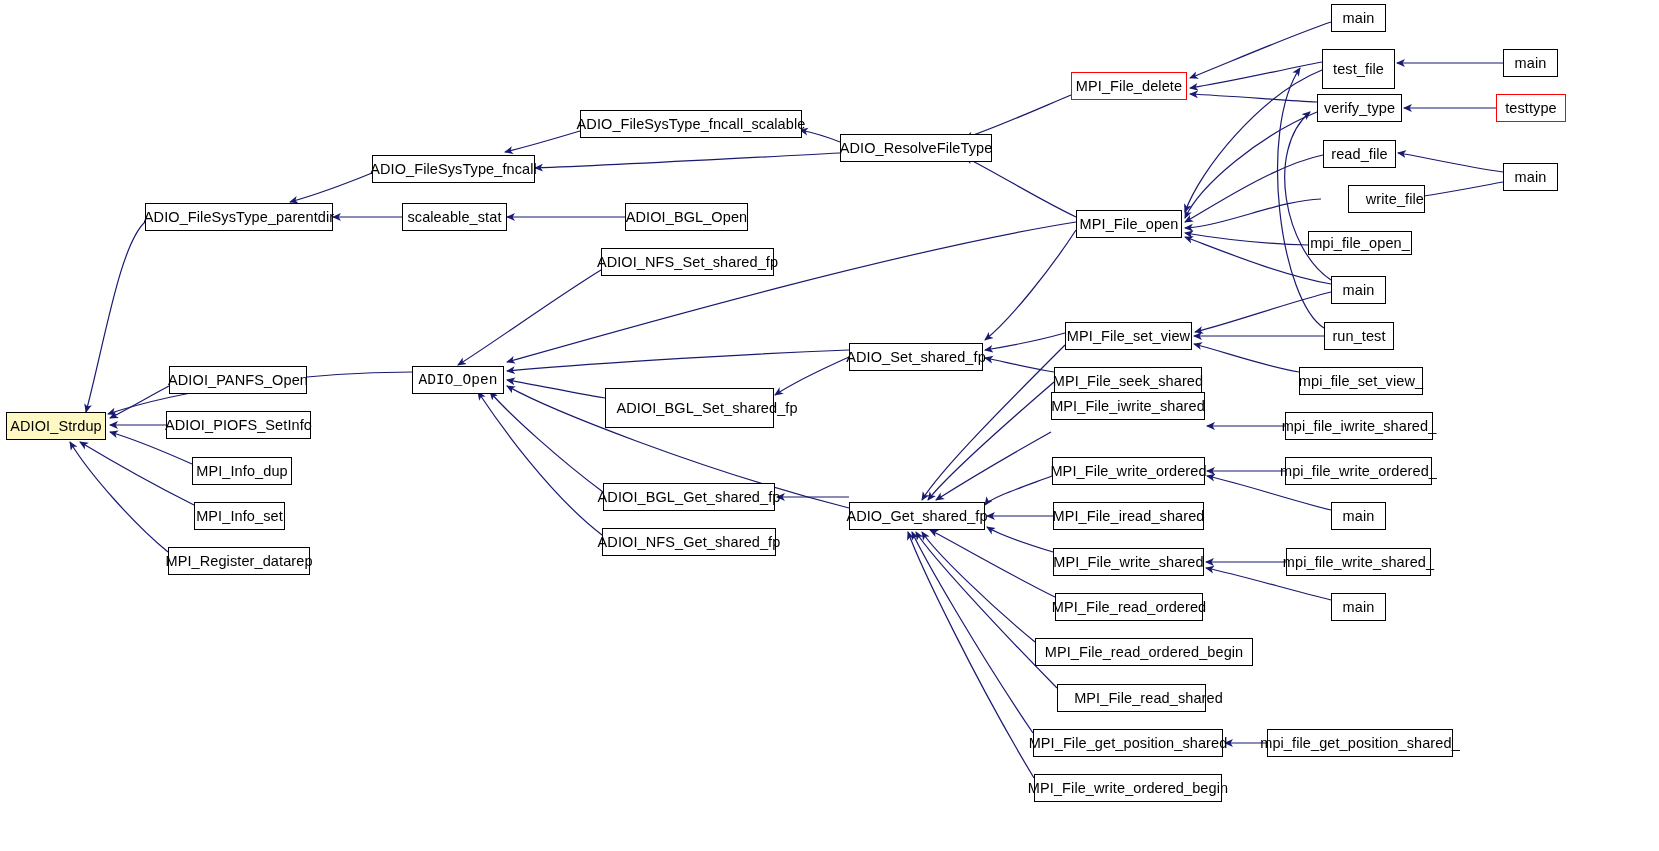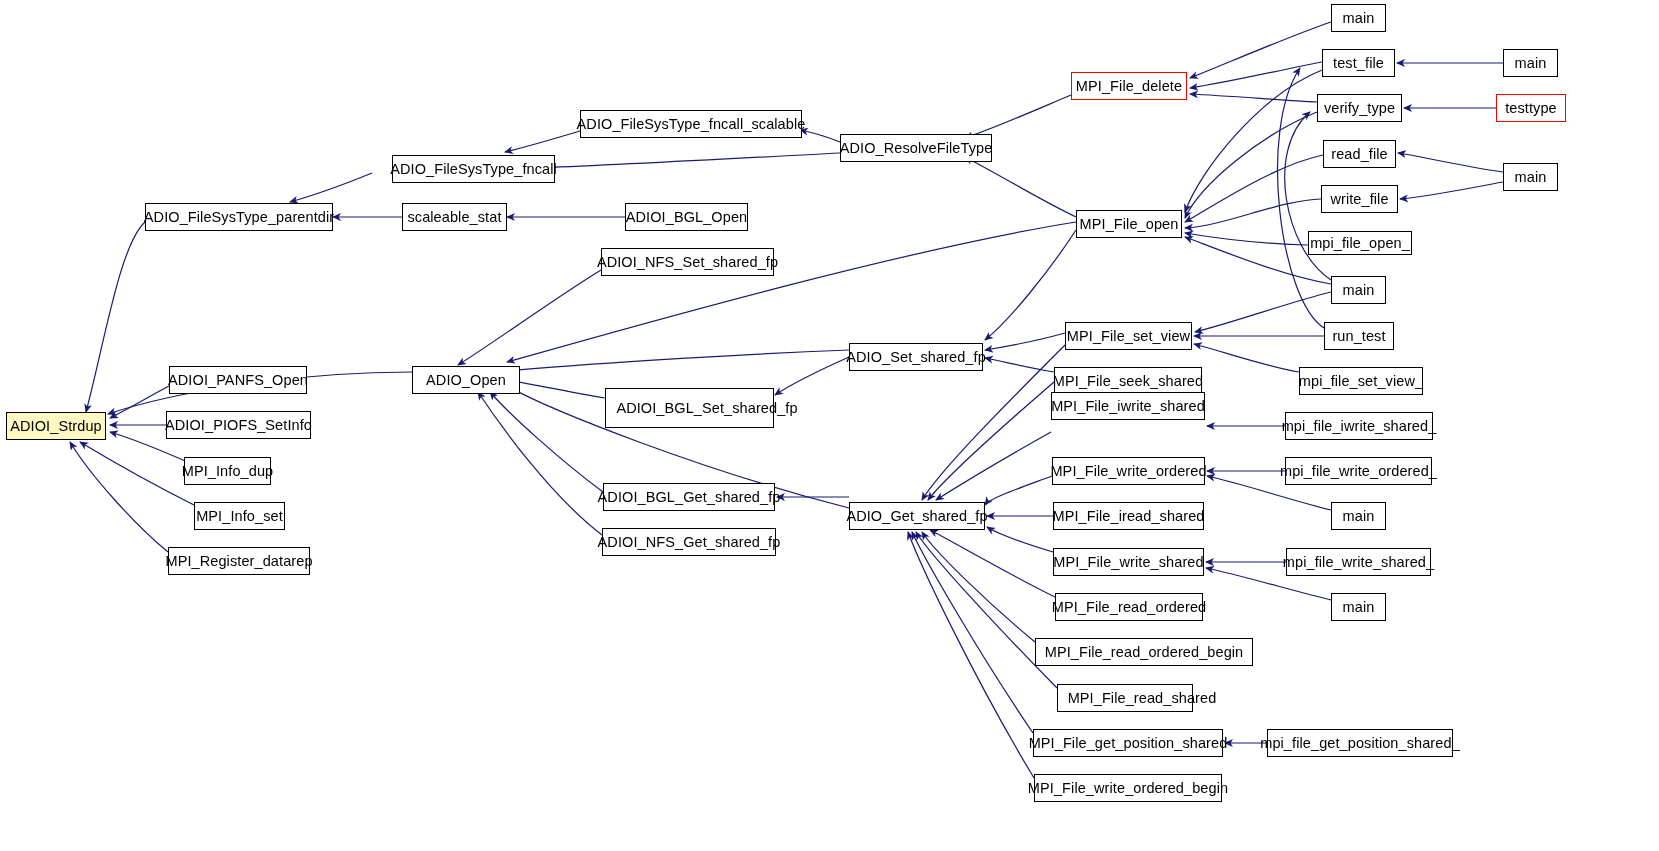--- a/index.html
+++ b/index.html
@@ -122,21 +122,21 @@
         <path d="M1267,743 L1225,743" fill="none" stroke="#191970" stroke-width="1.2" marker-end="url(#arrowhead)"></path>
       </g>
   </svg>
   <div id="nodes">
       <div class="node root" style="left: 6px; top: 412px; width: 100px; height: 28px;">
         <span>ADIOI_Strdup</span>
       </div>
       <div class="node" style="left: 145px; top: 203px; width: 188px; height: 28px;">
         <span>ADIO_FileSysType_parentdir</span>
       </div>
-      <div class="node" style="left: 372px; top: 155px; width: 163px; height: 28px; margin-left: 20px;">
+      <div class="node" style="left: 372px; top: 155px; width: 163px; height: 28px;">
         <span>ADIO_FileSysType_fncall</span>
       </div>
       <div class="node" style="left: 580px; top: 110px; width: 222px; height: 28px;">
         <span>ADIO_FileSysType_fncall_scalable</span>
       </div>
       <div class="node" style="left: 402px; top: 203px; width: 105px; height: 28px;">
         <span>scaleable_stat</span>
       </div>
       <div class="node" style="left: 625px; top: 203px; width: 123px; height: 28px;">
         <span>ADIOI_BGL_Open</span>
@@ -149,30 +149,30 @@
       </div>
       <div class="node" style="left: 1076px; top: 210px; width: 106px; height: 28px;">
         <span>MPI_File_open</span>
       </div>
       <div class="node" style="left: 169px; top: 366px; width: 138px; height: 28px;">
         <span>ADIOI_PANFS_Open</span>
       </div>
       <div class="node" style="left: 166px; top: 411px; width: 145px; height: 28px;">
         <span>ADIOI_PIOFS_SetInfo</span>
       </div>
-      <div class="node" style="left: 184px; top: 457px; width: 87px; height: 28px;">
+      <div class="node" style="left: 192px; top: 457px; width: 100px; height: 28px;">
         <span>MPI_Info_dup</span>
       </div>
       <div class="node" style="left: 194px; top: 502px; width: 91px; height: 28px;">
         <span>MPI_Info_set</span>
       </div>
       <div class="node" style="left: 168px; top: 547px; width: 142px; height: 28px;">
         <span>MPI_Register_datarep</span>
       </div>
-      <div class="node" style="left: 412px; top: 366px; width: 108px; height: 28px;">
+      <div class="node" style="left: 412px; top: 366px; width: 92px; height: 28px; font-family: Liberation Mono, monospace;">
         <span>ADIO_Open</span>
       </div>
       <div class="node" style="left: 601px; top: 248px; width: 173px; height: 28px;">
         <span>ADIOI_NFS_Set_shared_fp</span>
       </div>
       <div class="node" style="left: 605px; top: 388px; width: 169px; height: 40px; padding-left: 35px;">
         <span>ADIOI_BGL_Set_shared_fp</span>
       </div>
       <div class="node" style="left: 849px; top: 343px; width: 134px; height: 28px;">
         <span>ADIO_Set_shared_fp</span>
@@ -203,42 +203,42 @@
       </div>
       <div class="node" style="left: 1053px; top: 548px; width: 151px; height: 28px;">
         <span>MPI_File_write_shared</span>
       </div>
       <div class="node" style="left: 1055px; top: 593px; width: 148px; height: 28px;">
         <span>MPI_File_read_ordered</span>
       </div>
       <div class="node" style="left: 1035px; top: 638px; width: 218px; height: 28px;">
         <span>MPI_File_read_ordered_begin</span>
       </div>
-      <div class="node" style="left: 1057px; top: 684px; width: 136px; height: 28px; padding-left: 34px;">
+      <div class="node" style="left: 1057px; top: 684px; width: 149px; height: 28px; padding-left: 34px;">
         <span>MPI_File_read_shared</span>
       </div>
       <div class="node" style="left: 1033px; top: 729px; width: 190px; height: 28px;">
         <span>MPI_File_get_position_shared</span>
       </div>
       <div class="node" style="left: 1034px; top: 774px; width: 188px; height: 28px;">
         <span>MPI_File_write_ordered_begin</span>
       </div>
       <div class="node" style="left: 1331px; top: 4px; width: 55px; height: 28px;">
         <span>main</span>
       </div>
-      <div class="node" style="left: 1322px; top: 49px; width: 73px; height: 28px; text-align: center;">
+      <div class="node" style="left: 1322px; top: 49px; width: 73px; height: 40px; text-align: center;">
         <span>test_file</span>
       </div>
       <div class="node" style="left: 1317px; top: 94px; width: 85px; height: 28px; align-items: center;">
         <span>verify_type</span>
       </div>
       <div class="node" style="left: 1323px; top: 140px; width: 73px; height: 28px;">
         <span>read_file</span>
       </div>
-      <div class="node" style="left: 1321px; top: 185px; width: 77px; height: 28px;">
+      <div class="node" style="left: 1348px; top: 185px; width: 77px; height: 28px; justify-content: flex-end;">
         <span>write_file</span>
       </div>
       <div class="node" style="left: 1308px; top: 231px; width: 104px; height: 24px;">
         <span>mpi_file_open_</span>
       </div>
       <div class="node" style="left: 1331px; top: 276px; width: 55px; height: 28px;">
         <span>main</span>
       </div>
       <div class="node" style="left: 1324px; top: 322px; width: 70px; height: 28px;">
         <span>run_test</span>

